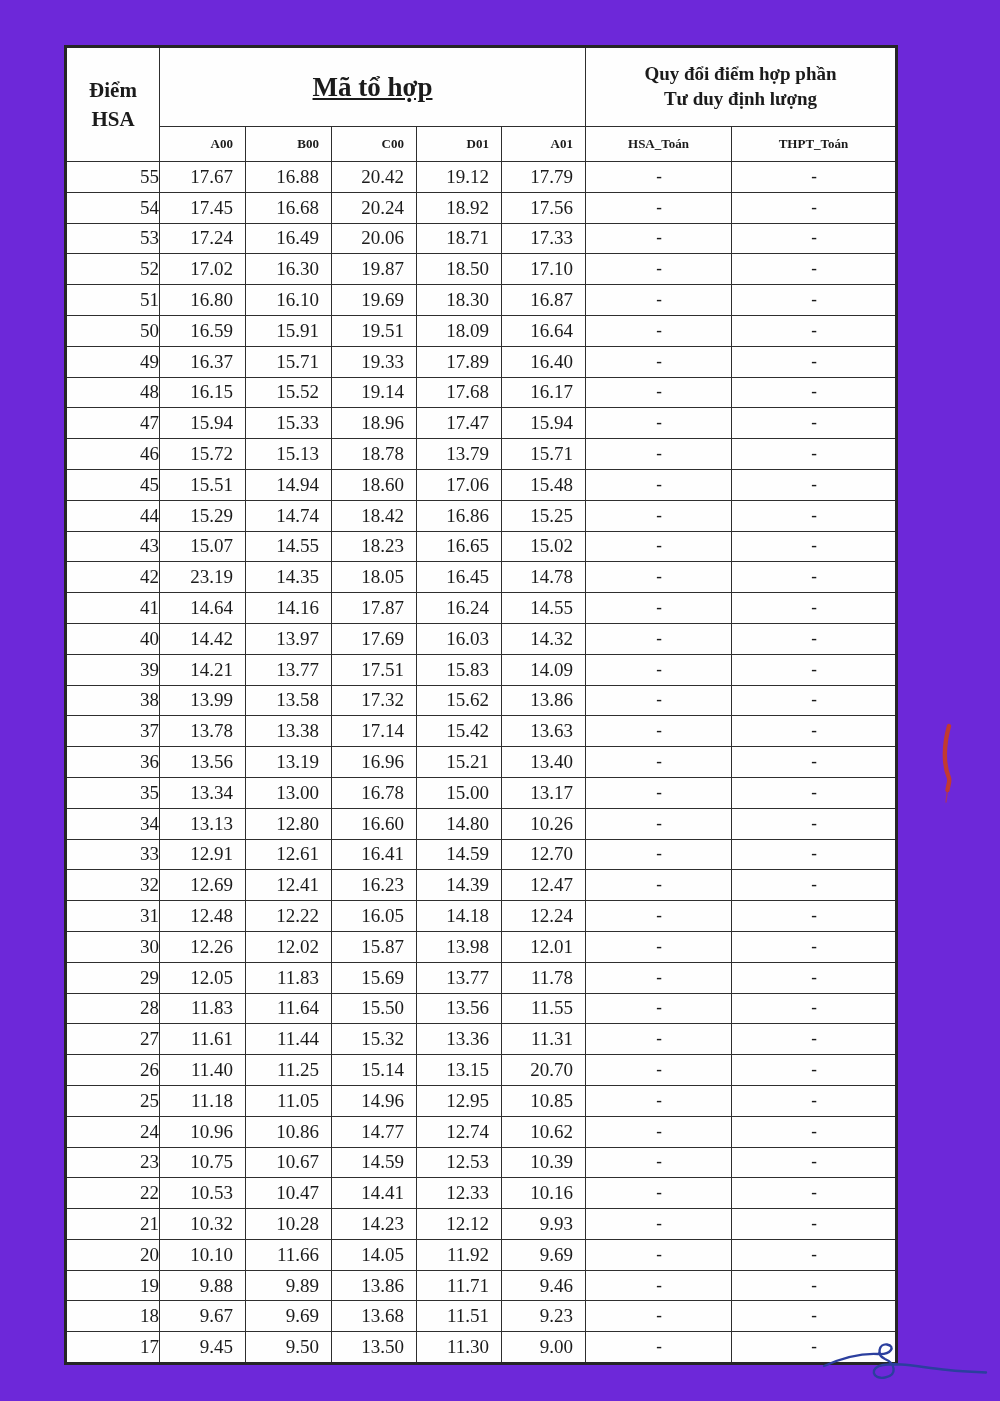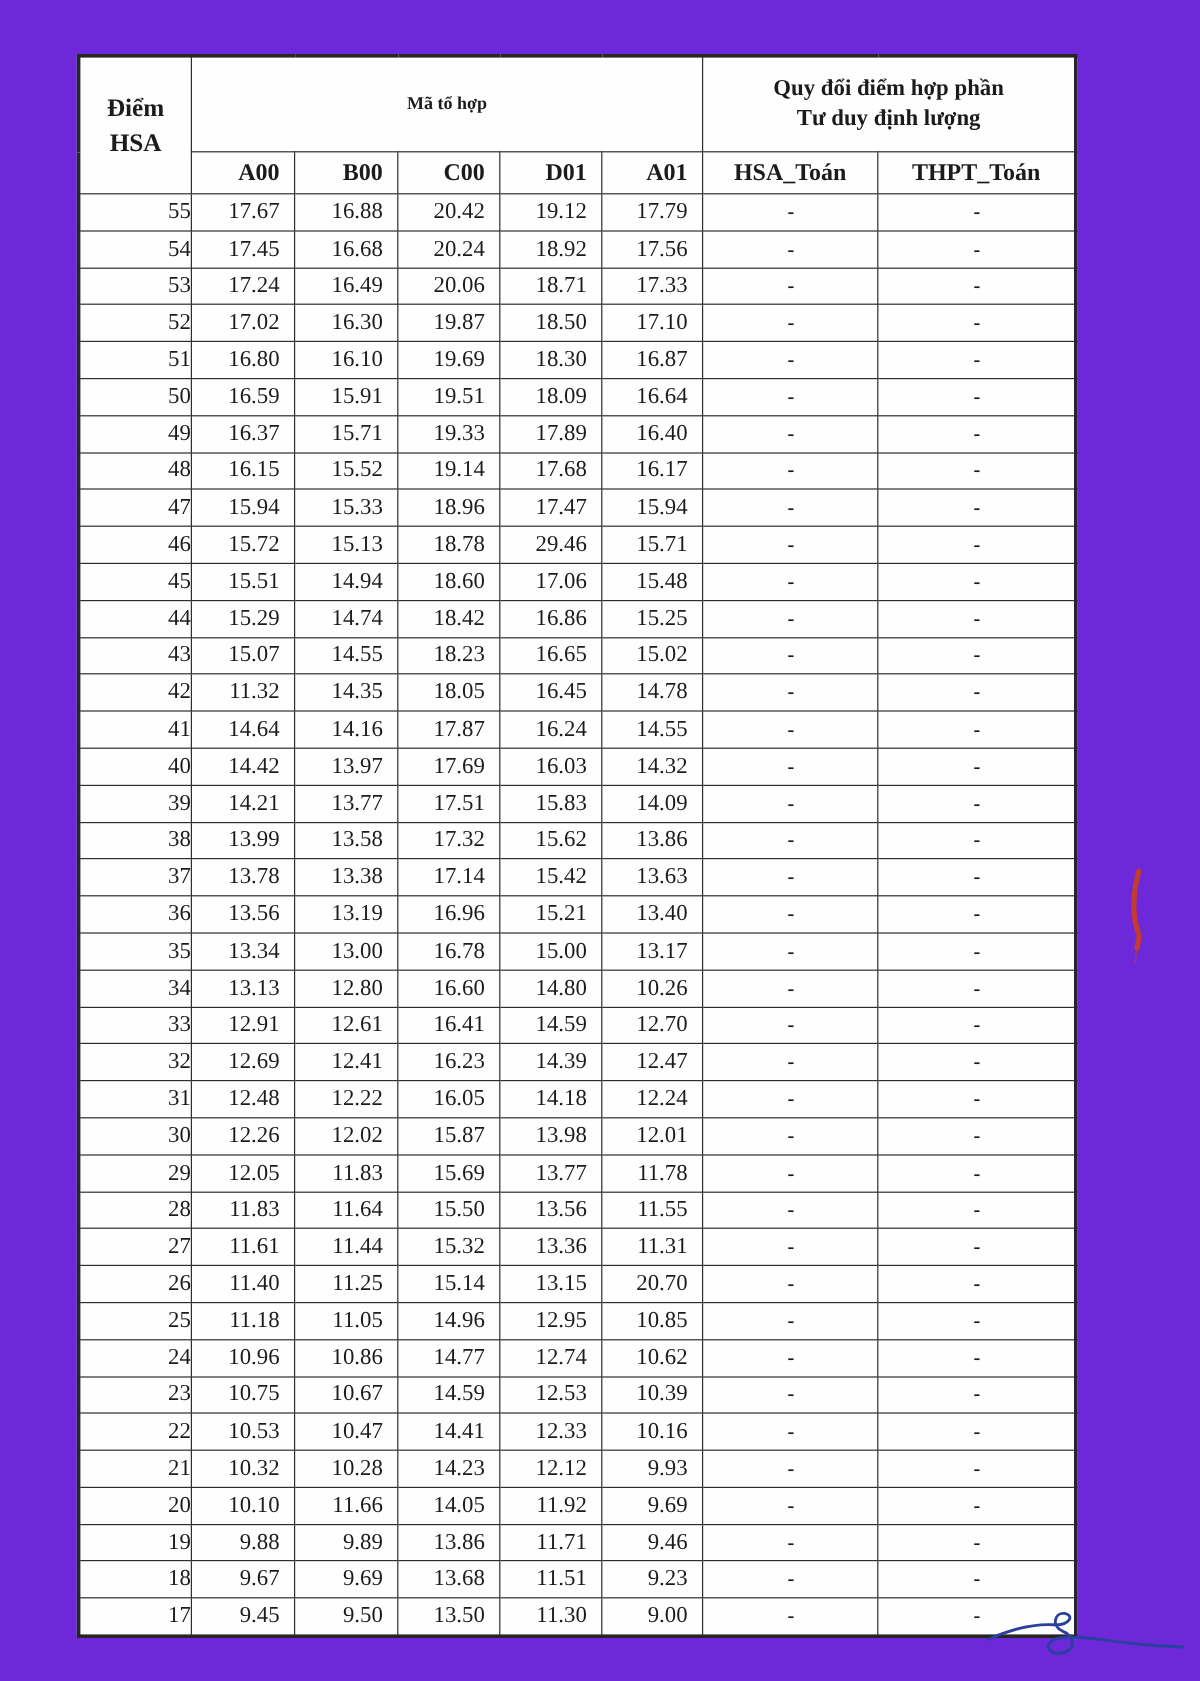--- a/index.html
+++ b/index.html
@@ -17,23 +17,23 @@
     border-collapse:collapse; table-layout:fixed;
     background:#fefefe;
     border:3px solid #262626;
   }
   .score-table th, .score-table td {
     border:1.6px solid #2e2e2e;
     overflow:hidden; white-space:nowrap;
   }
   .score-table thead th { font-weight:bold; text-align:center; }
   .th-top { height:54px; }
-  .th-sub { height:32px; font-size:20px; }
+  .th-sub { height:32px; font-size:13px; }
   .diem-cell { font-size:21px; line-height:1.35; }
-  .ma-cell { font-size:15px; }
+  .ma-cell { font-size:27px;text-decoration:underline; }
   .quydoi-cell { font-size:19px; line-height:1.3; padding:12px 4px; }
   
   .th-sub.num { text-align:right; padding-right:12px; }
   .score-table tbody td {
     height:27.8px; font-size:19px; text-align:right; padding-right:12px;
   }
   .score-table tbody td:first-child {
     text-align:right; padding-right:0;
   }
   .score-table tbody td:nth-child(7),
@@ -170,21 +170,21 @@
           <td>17.47</td>
           <td>15.94</td>
           <td>-</td>
           <td>-</td>
         </tr>
         <tr>
           <td>46</td>
           <td>15.72</td>
           <td>15.13</td>
           <td>18.78</td>
-          <td>29.46</td>
+          <td>13.79</td>
           <td>15.71</td>
           <td>-</td>
           <td>-</td>
         </tr>
         <tr>
           <td>45</td>
           <td>15.51</td>
           <td>14.94</td>
           <td>18.60</td>
           <td>17.06</td>
@@ -207,21 +207,21 @@
           <td>15.07</td>
           <td>14.55</td>
           <td>18.23</td>
           <td>16.65</td>
           <td>15.02</td>
           <td>-</td>
           <td>-</td>
         </tr>
         <tr>
           <td>42</td>
-          <td>11.32</td>
+          <td>23.19</td>
           <td>14.35</td>
           <td>18.05</td>
           <td>16.45</td>
           <td>14.78</td>
           <td>-</td>
           <td>-</td>
         </tr>
         <tr>
           <td>41</td>
           <td>14.64</td>

